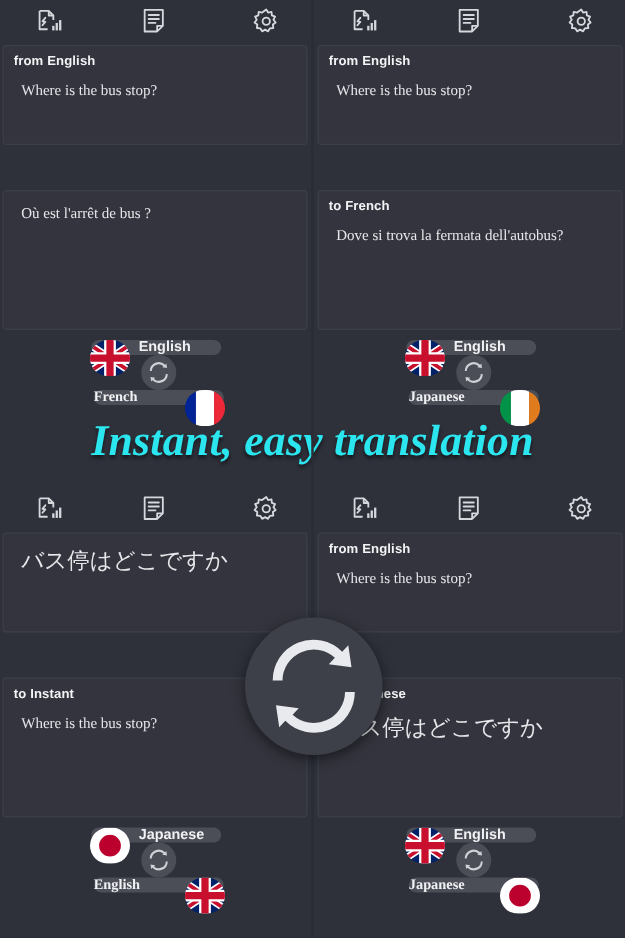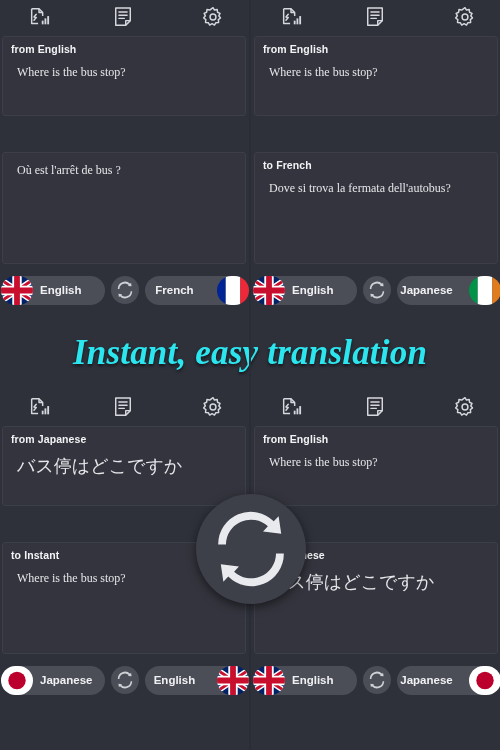--- a/index.html
+++ b/index.html
@@ -87,41 +87,43 @@
 
   
   .lang-bar {
     position: absolute;
     left: 0;
     top: 272px;
     width: 248px;
     height: 36px;
     display: flex;
     align-items: center;
+    flex-direction: column;
   }
   .lang-pill {
     position: relative;
     height: 29px;
     background: #4b4d57;
     border-radius: 15px;
     display: flex;
     align-items: center;
     box-sizing: border-box;
   }
   .lang-pill.src {
     width: 104px;
     margin-left: 2px;
     padding-left: 30px;
     justify-content: flex-start;
   }
   .lang-pill.dst {
     width: 104px;
     margin-left: 6px;
     padding-right: 36px;
-    justify-content: center;
+    justify-content: flex-start;
+    font-family: Liberation Serif, serif;
   }
   .lang-name {
     color: #f0f1f3;
     font-size: 11.5px;
     font-weight: bold;
     white-space: nowrap;
   }
   .lang-pill.src .lang-name { padding-left: 8px; }
   .lang-pill.dst .lang-name { padding-right: 8px; }
 
@@ -364,21 +366,20 @@
       </div>
       <div class="icon-btn i3">
         <svg width="22" height="22" viewBox="0 0 24 24" fill="none" stroke="#d6d8dd" stroke-width="1.6" stroke-linejoin="round">
           <circle cx="12" cy="12" r="3.2"></circle>
           <path d="M12 1.8 l1.6 2.6 3-0.6 0.3 3 2.8 1.2 -1.4 2.7 1.9 2.4 -2.4 1.8 0.4 3 -3 0.3 -1.6 2.6 -2.6 -1.5 -2.6 1.5 -1.6 -2.6 -3 -0.3 0.4 -3 -2.4 -1.8 1.9 -2.4 -1.4 -2.7 2.8 -1.2 0.3 -3 3 0.6 Z"></path>
         </svg>
       </div>
     </div>
 
     <div class="panel p-from">
-      <div class="panel-label">from Japanese</div>
       <div class="panel-text jp">バス停はどこですか</div>
     </div>
 
     <div class="panel p-to">
       <div class="panel-label">to Instant</div>
       <div class="panel-text">Where is the bus stop?</div>
     </div>
 
     <div class="lang-bar">
       <div class="lang-pill src">

